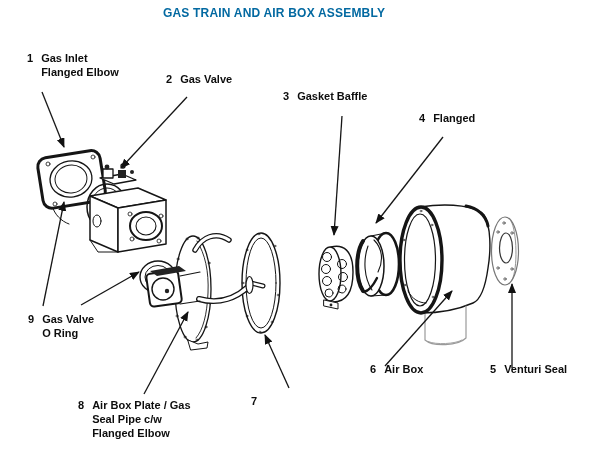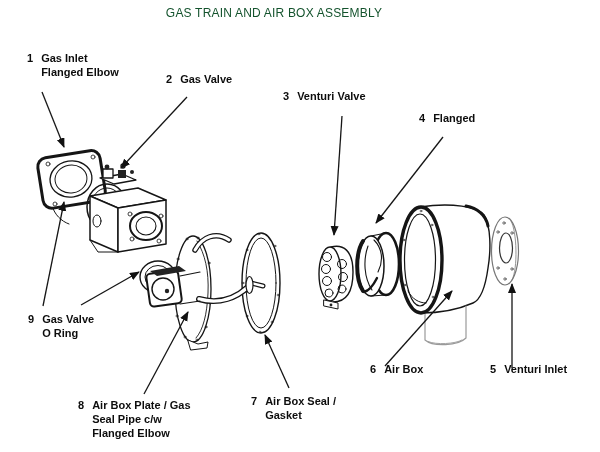--- a/index.html
+++ b/index.html
@@ -4,21 +4,21 @@
 <style>
   html,body{margin:0;padding:0;background:#fff;}
   #stage{
     position:relative;width:600px;height:452px;background:#fff;overflow:hidden;
     font-family:"Liberation Sans", sans-serif;
   }
   #drawing,#callouts{position:absolute;left:0;top:0;width:600px;height:452px;}
   #callouts{pointer-events:none;}
   .title{
     position:absolute;left:152px;top:6px;width:244px;text-align:center;
-    font-size:12px;font-weight:normal;color:#14532d;letter-spacing:.2px;white-space:nowrap;
+    font-size:12px;font-weight:bold;color:#0369a1;letter-spacing:.2px;white-space:nowrap;
   }
   .part-label{
     position:absolute;display:flex;align-items:flex-start;
     font-size:11px;font-weight:bold;color:#0d0d0d;line-height:14px;white-space:nowrap;
   }
   .part-label .num{margin-right:8px;}
   .part-label .name{white-space:pre-line;}
 </style>
 </head>
 <body>
@@ -194,38 +194,36 @@
     <span class="num">1</span>
     <span class="name">Gas Inlet
 Flanged Elbow</span>
   </div>
   <div class="part-label" style="left:166px;top:72px">
     <span class="num">2</span>
     <span class="name">Gas Valve</span>
   </div>
   <div class="part-label" style="left:283px;top:89px">
     <span class="num">3</span>
-    <span class="name">Venturi Valve</span>
+    <span class="name">Gasket Baffle</span>
   </div>
   <div class="part-label" style="left:419px;top:111px">
     <span class="num">4</span>
     <span class="name">Flanged</span>
   </div>
   <div class="part-label" style="left:490px;top:362px">
     <span class="num">5</span>
-    <span class="name">Venturi Inlet</span>
+    <span class="name">Venturi Seal</span>
   </div>
   <div class="part-label" style="left:370px;top:362px">
     <span class="num">6</span>
     <span class="name">Air Box</span>
   </div>
   <div class="part-label" style="left:251px;top:394px">
     <span class="num">7</span>
-    <span class="name">Air Box Seal /
-Gasket</span>
   </div>
   <div class="part-label" style="left:78px;top:398px">
     <span class="num">8</span>
     <span class="name">Air Box Plate / Gas
 Seal Pipe c/w
 Flanged Elbow</span>
   </div>
   <div class="part-label" style="left:28px;top:312px">
     <span class="num">9</span>
     <span class="name">Gas Valve

